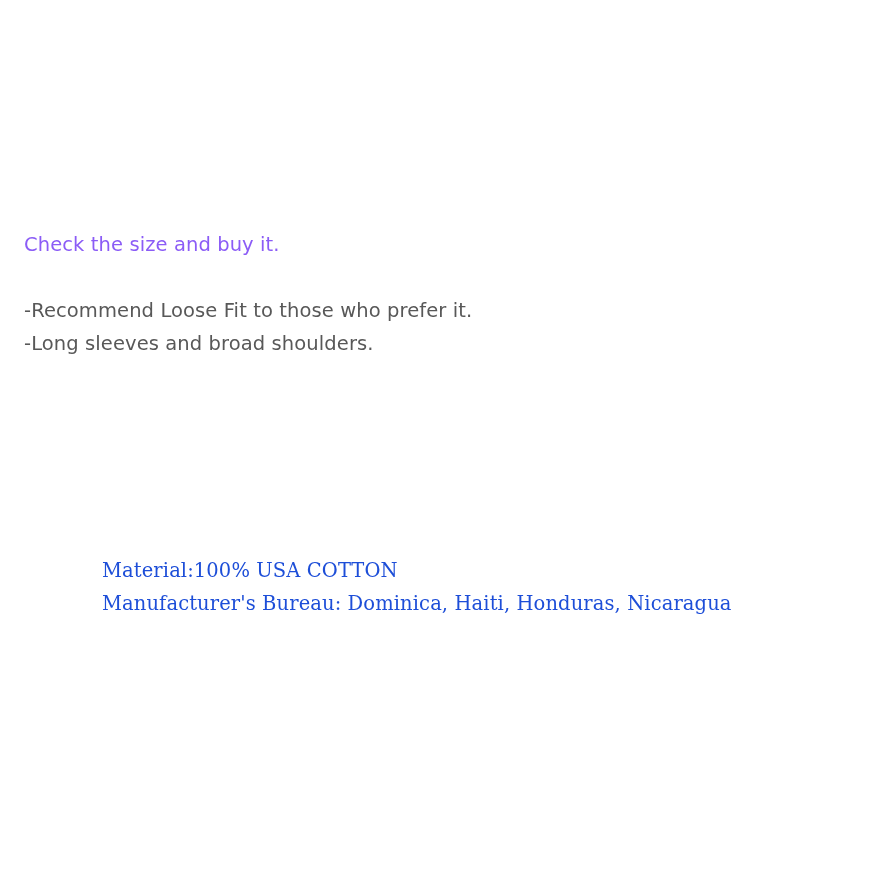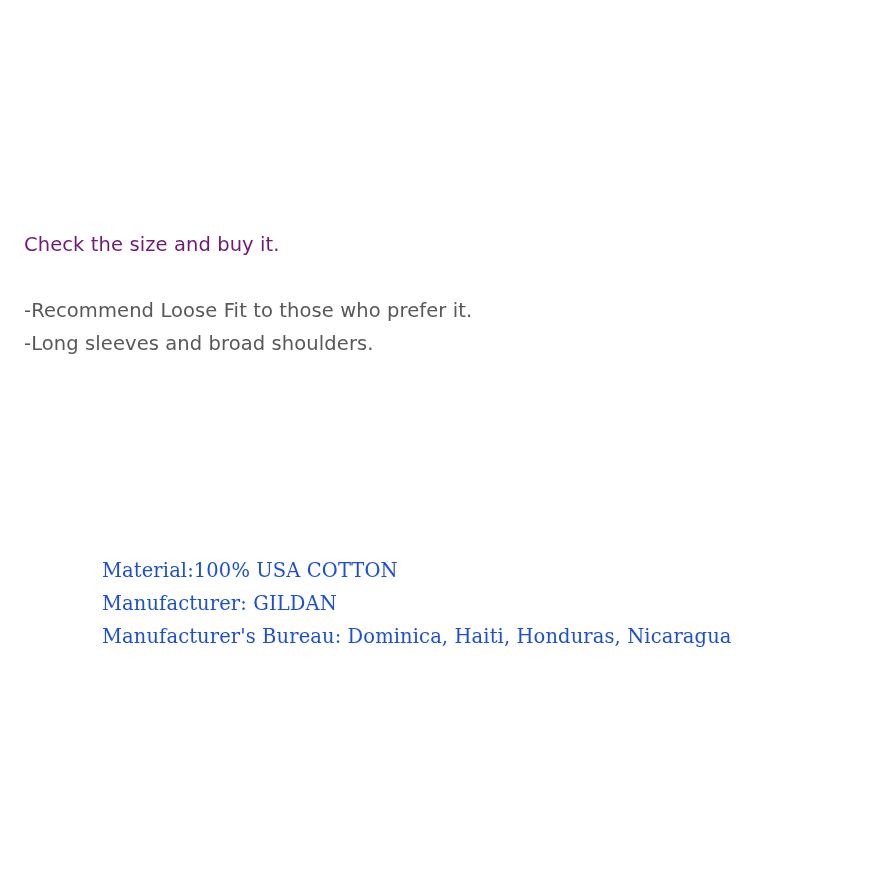--- a/index.html
+++ b/index.html
@@ -24,21 +24,21 @@
   .info-block {
     position: absolute;
     left: 24px;
     top: 228px;
     width: 840px;
   }
   .info-block .headline {
     font-family: "DejaVu Sans", sans-serif;
     font-size: 19.5px;
     line-height: 33px;
-    color: #701a75;
+    color: #8b5cf6;
     letter-spacing: 0.1px;
     white-space: nowrap;
   }
   .info-block .spacer {
     height: 33px;
   }
   .info-block .bullet {
     font-family: "DejaVu Sans", sans-serif;
     font-size: 19.5px;
     line-height: 33px;
@@ -69,17 +69,16 @@
 
   <div class="info-block">
     <div class="headline">Check the size and buy it.</div>
     <div class="spacer"></div>
     <div class="bullet">-Recommend Loose Fit to those who prefer it.</div>
     <div class="bullet">-Long sleeves and broad shoulders.</div>
   </div>
 
   <div class="spec-block">
     <div class="spec-line">Material:100% USA COTTON</div>
-    <div class="spec-line">Manufacturer: GILDAN</div>
     <div class="spec-line">Manufacturer's Bureau: Dominica, Haiti, Honduras, Nicaragua</div>
   </div>
 
 </div>
 
 </body></html>

